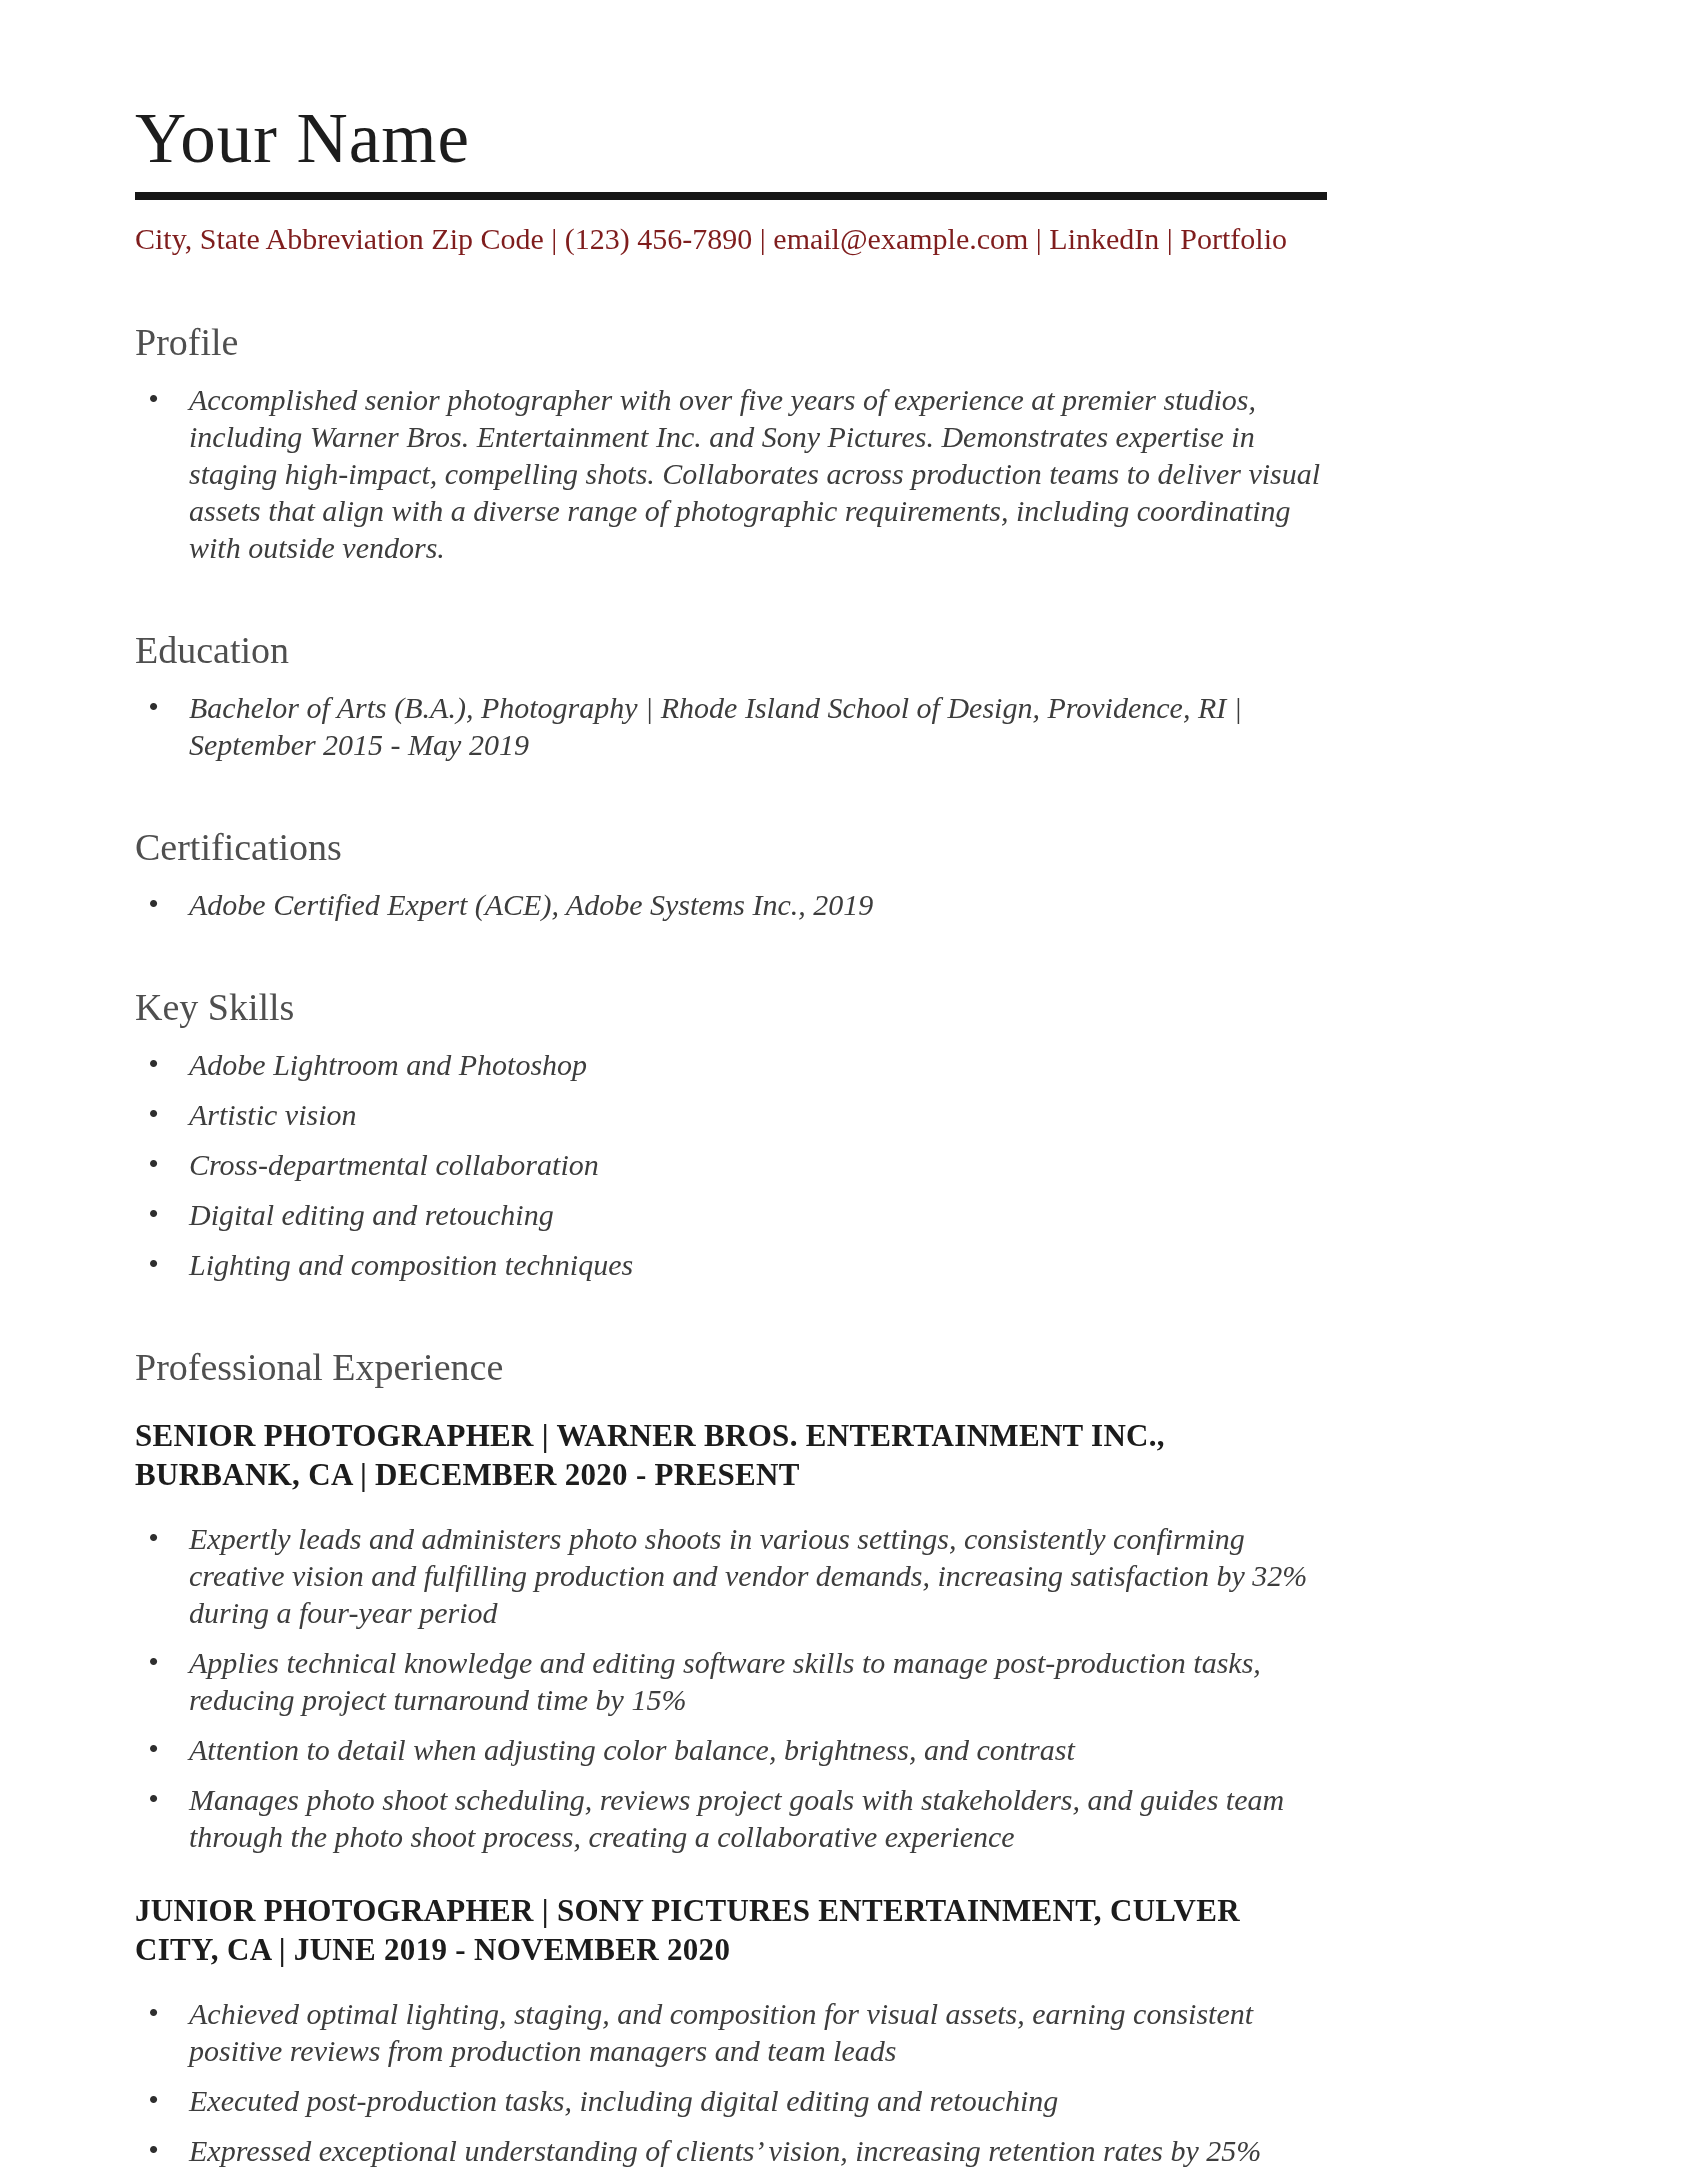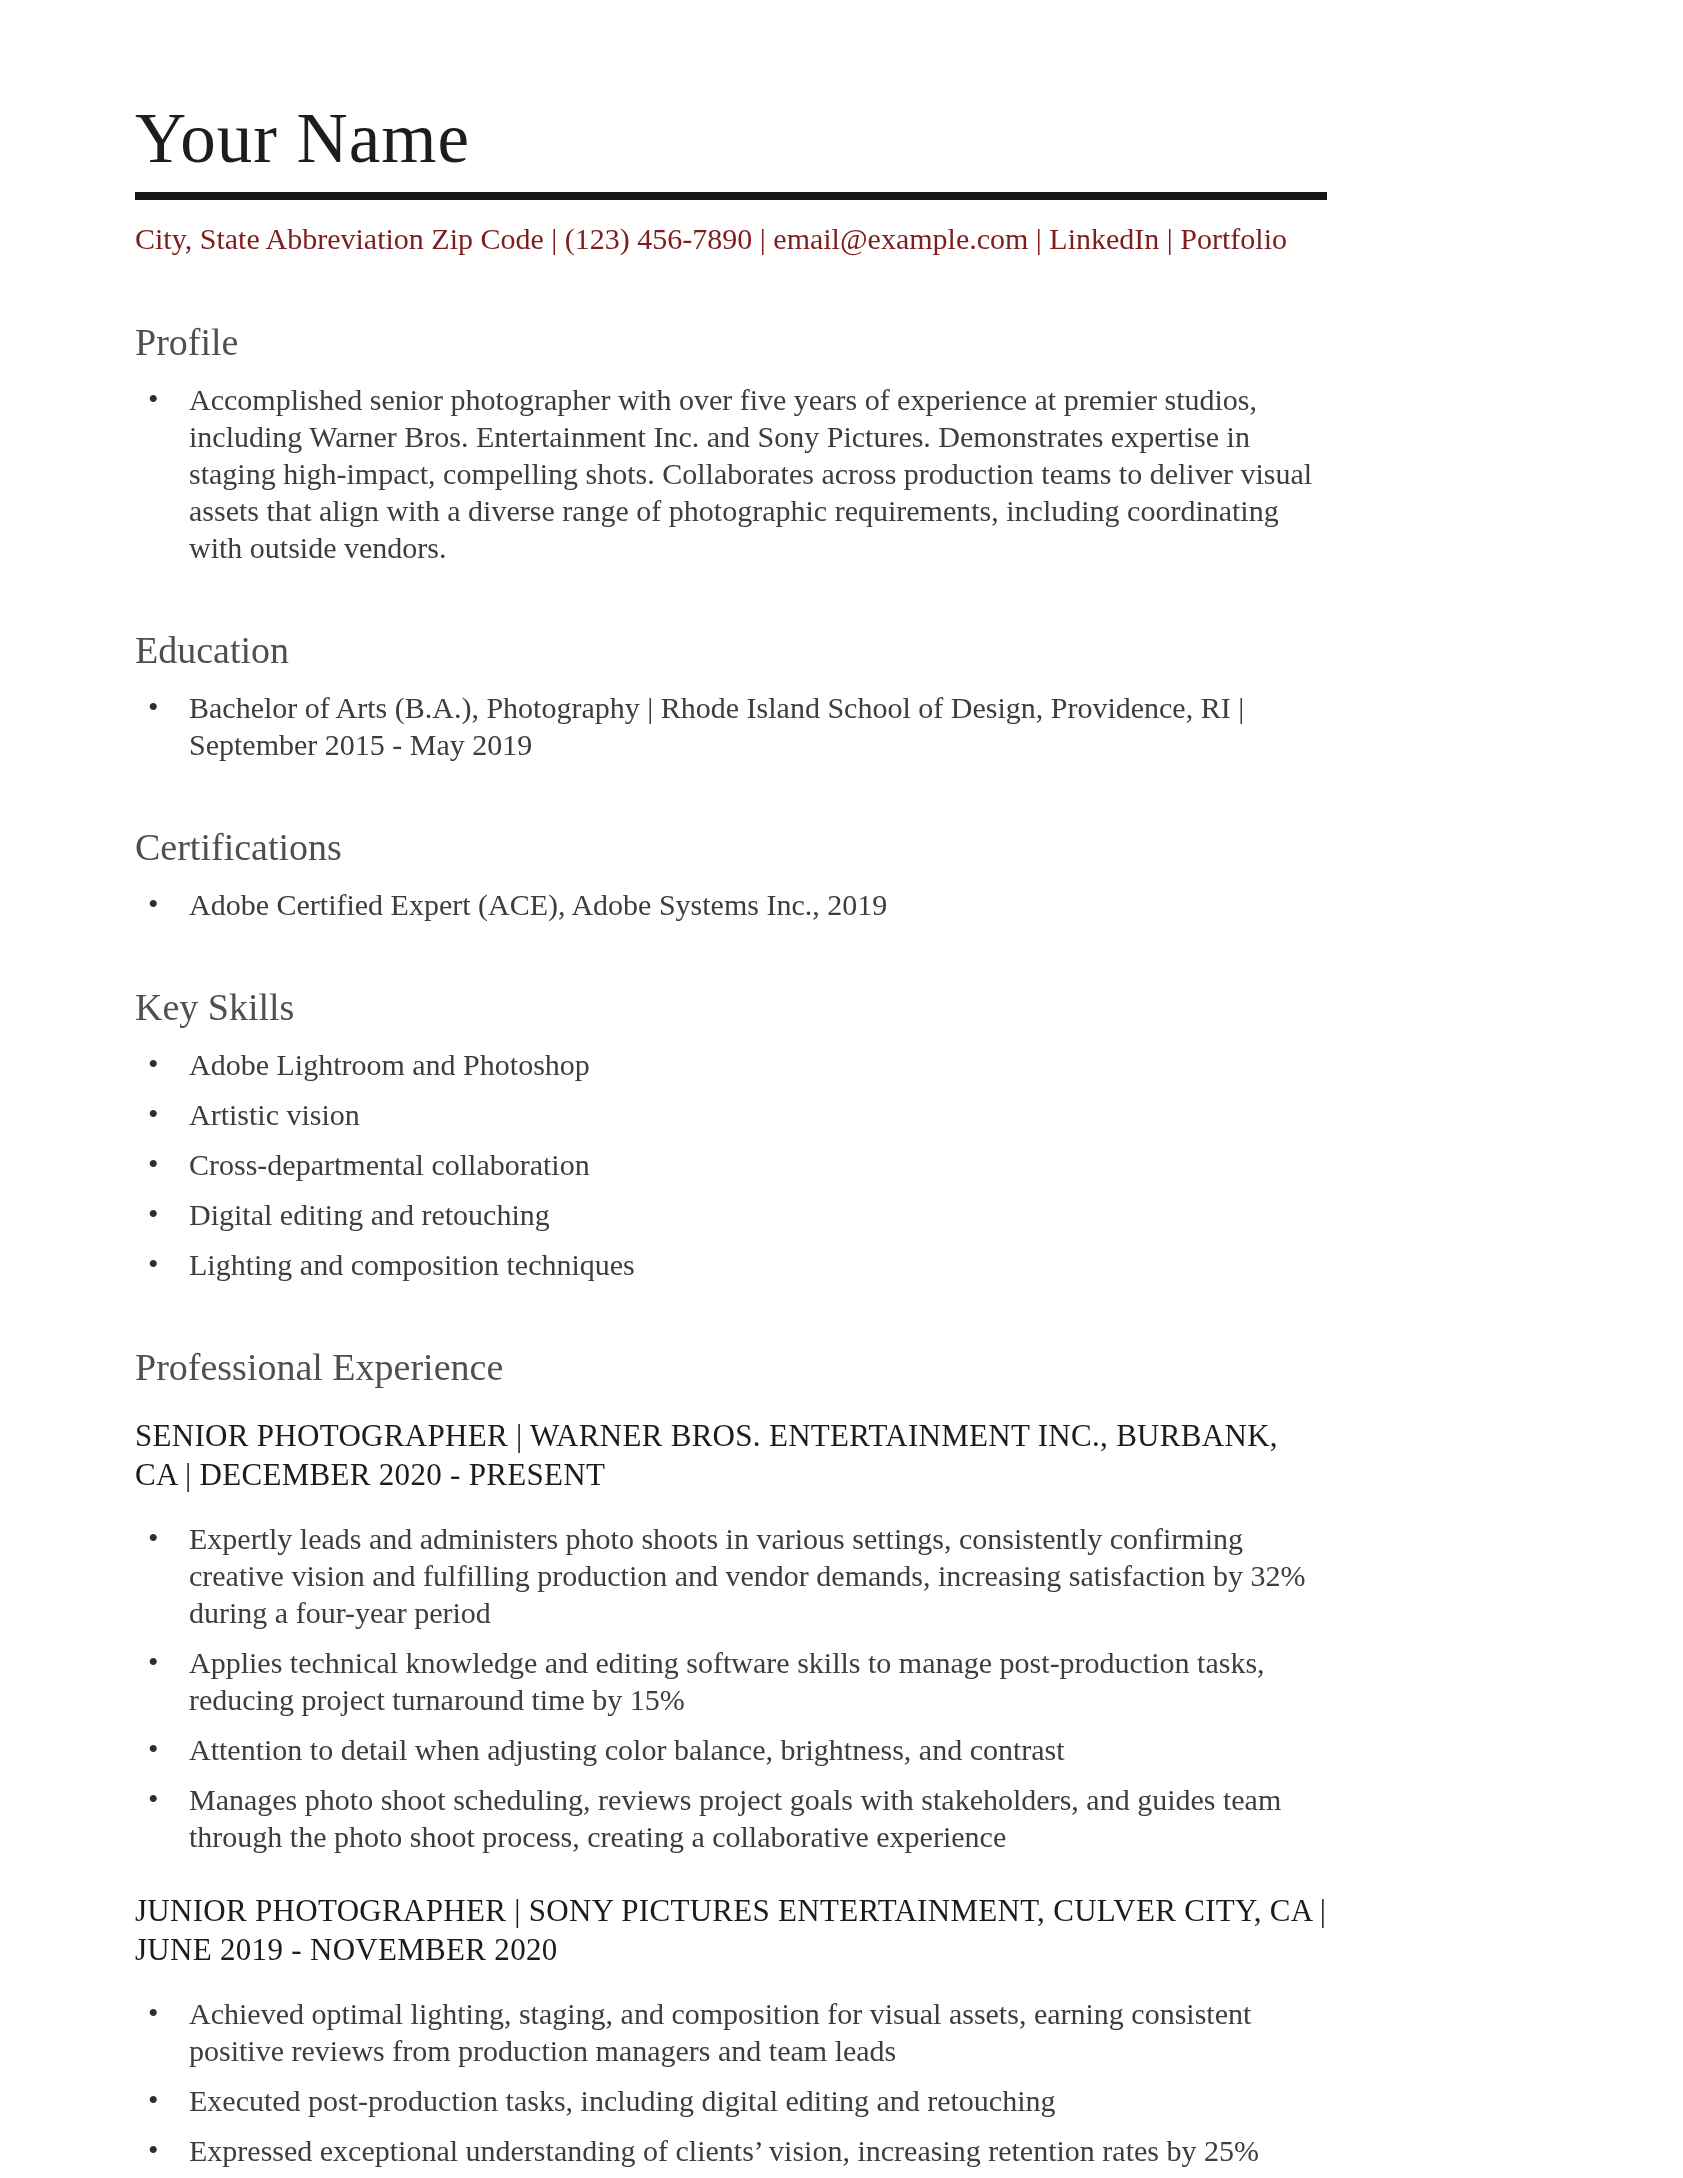--- a/index.html
+++ b/index.html
@@ -41,41 +41,42 @@
     font-size: 38px;
     line-height: 46px;
     font-weight: 400;
     color: #4f4f4f;
     margin: 61px 0 16px 0;
   }
   ul.bullets {
     list-style: none;
     margin: 0;
     padding: 0;
+    font-style: italic;
   }
   ul.bullets li {
     position: relative;
     padding-left: 54px;
     font-size: 30px;
     line-height: 37px;
     margin-bottom: 13px;
     color: #3d3d3d;
   }
   ul.bullets li::before {
     content: "\2022";
     position: absolute;
     left: 13px;
     top: -1px;
     font-size: 30px;
     color: #2e2e2e;
   }
   h3.job-title {
     font-size: 31px;
     line-height: 39px;
-    font-weight: 400;
+    font-weight: 700;
     color: #1c1c1c;
     margin: 36px 0 26px 0;
     letter-spacing: 0.3px;
   }
   .job:first-child h3.job-title {
     margin-top: 26px;
   }
 </style>
 </head>
 <body>

